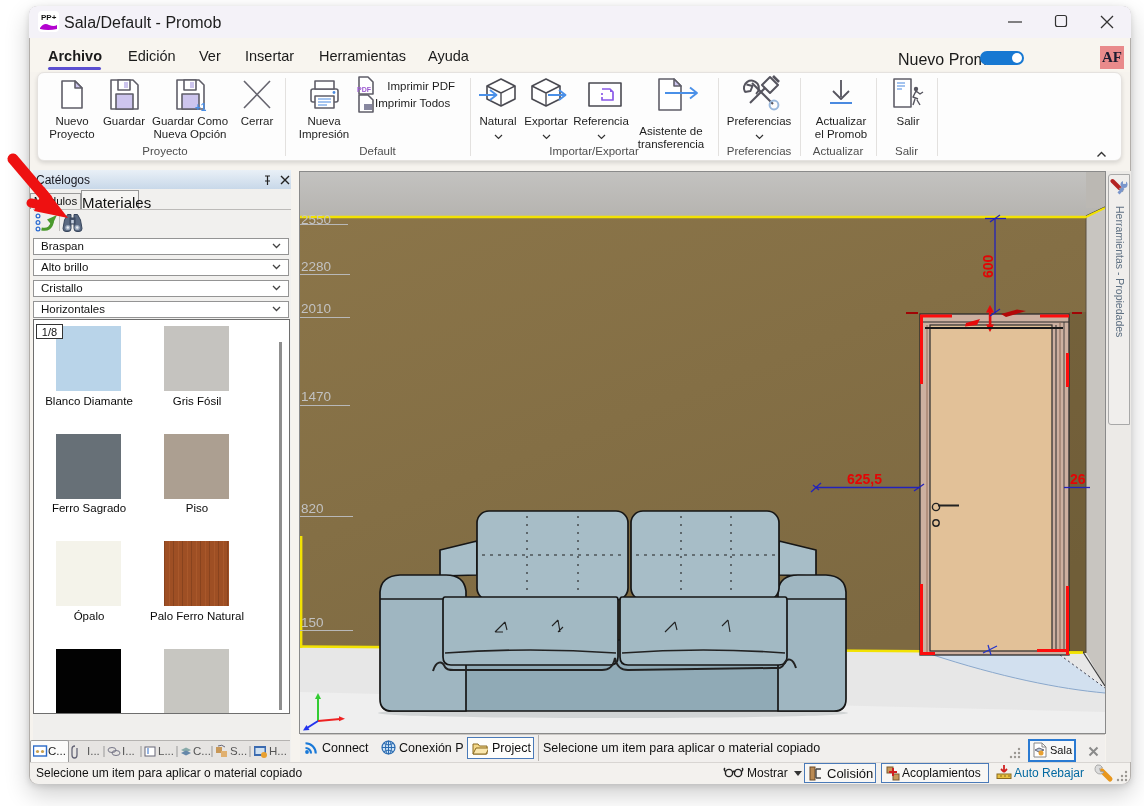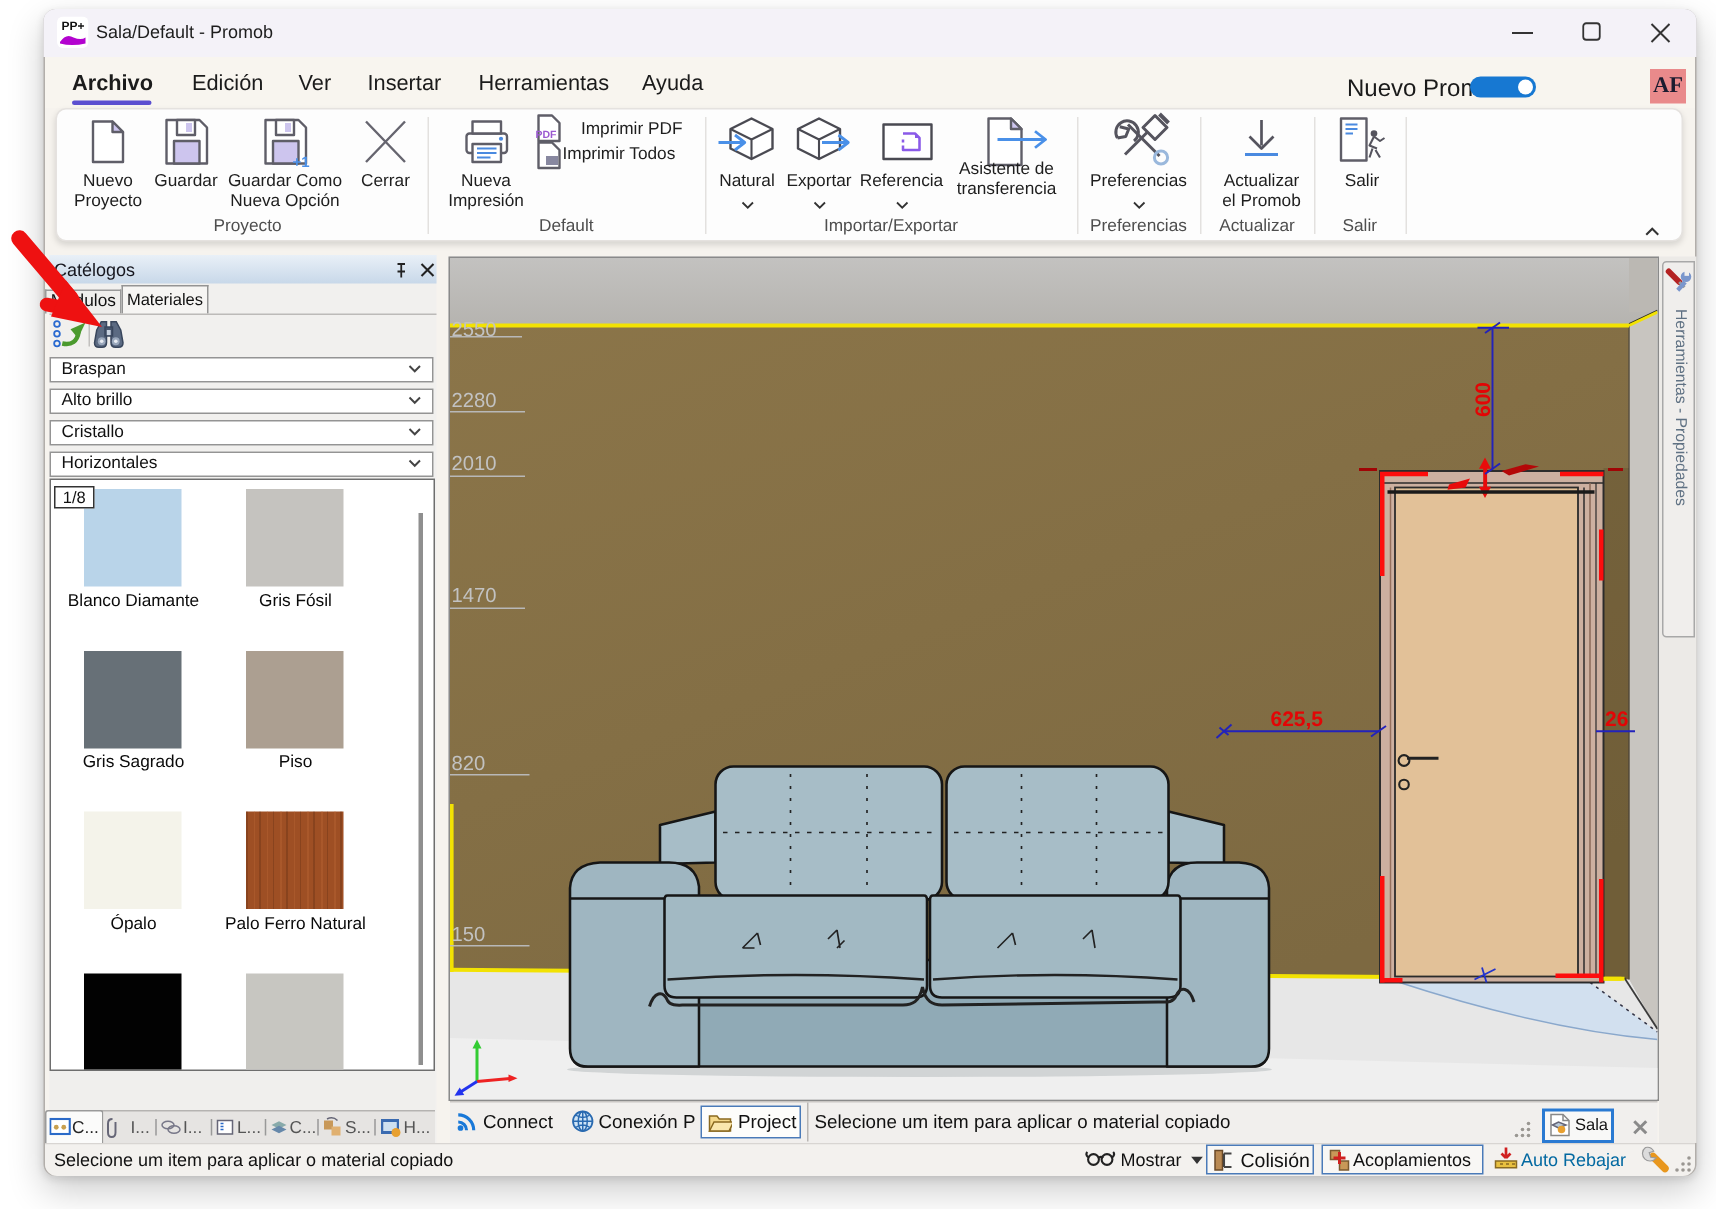--- a/index.html
+++ b/index.html
@@ -33,21 +33,21 @@
 </head>
 <body>
 <div id="win"></div>
 <div id="titlebar"></div>
 
 <svg class="abs" style="left:38px;top:11px" width="21" height="21" viewBox="0 0 21 21">
   <rect x="0" y="0" width="21" height="21" rx="4" fill="#ffffff"></rect>
   <text x="3" y="9" font-size="8" font-weight="bold" fill="#111">PP+</text>
   <path d="M2 17 q4 -6 9 -3 q5 2 8 0 l0 4 q-9 2 -17 0 z" fill="#b303cf"></path>
 </svg>
-<div class="abs" style="left:64px;top:14px;font-size:12px;color:#1d1d1d">Sala/Default - Promob</div>
+<div class="abs" style="left:64px;top:14px;font-size:16px;color:#1d1d1d">Sala/Default - Promob</div>
 
 <svg class="abs" style="left:1005px;top:14px" width="115" height="16" viewBox="0 0 115 16">
   <line x1="3" y1="8" x2="17" y2="8" stroke="#333" stroke-width="1.2"></line>
   <rect x="50.5" y="1.5" width="11" height="11" rx="2" fill="none" stroke="#333" stroke-width="1.2"></rect>
   <path d="M96 2 L108 14 M108 2 L96 14" stroke="#333" stroke-width="1.3" fill="none"></path>
 </svg>
 <div id="menurow"></div>
 <div class="mi" style="left:48px;font-weight:bold">Archivo</div>
 <div class="abs" style="left:48px;top:67px;width:53px;height:3px;background:#5b4fd0;border-radius:2px"></div>
 <div class="mi" style="left:128px">Edición</div>
@@ -136,21 +136,21 @@
 <div class="rlabel" style="left:42px;top:115px;width:60px">Nuevo<br>Proyecto</div>
 <div class="rlabel" style="left:94px;top:115px;width:60px">Guardar</div>
 <div class="rlabel" style="left:140px;top:115px;width:100px">Guardar Como<br>Nueva Opción</div>
 <div class="rlabel" style="left:227px;top:115px;width:60px">Cerrar</div>
 <div class="rlabel" style="left:294px;top:115px;width:60px">Nueva<br>Impresión</div>
 <div class="rlabel" style="left:375px;top:80px;width:80px;text-align:right">Imprimir PDF</div>
 <div class="rlabel" style="left:375px;top:97px;width:90px;text-align:left">Imprimir Todos</div>
 <div class="rlabel" style="left:468px;top:115px;width:60px">Natural</div>
 <div class="rlabel" style="left:516px;top:115px;width:60px">Exportar</div>
 <div class="rlabel" style="left:566px;top:115px;width:70px">Referencia</div>
-<div class="rlabel" style="left:626px;top:107px;width:90px">Asistente de<br>transferencia</div>
+<div class="rlabel" style="left:626px;top:125px;width:90px">Asistente de<br>transferencia</div>
 <div class="rlabel" style="left:724px;top:115px;width:70px">Preferencias</div>
 <div class="rlabel" style="left:806px;top:115px;width:70px">Actualizar<br>el Promob</div>
 <div class="rlabel" style="left:878px;top:115px;width:60px">Salir</div>
 <svg class="abs" style="left:494px;top:134px" width="9" height="6">
     <path d="M1 1 L4.5 4.5 L8 1" stroke="#333" stroke-width="1.2" fill="none"></path>
   </svg>
 <svg class="abs" style="left:542px;top:134px" width="9" height="6">
     <path d="M1 1 L4.5 4.5 L8 1" stroke="#333" stroke-width="1.2" fill="none"></path>
   </svg>
 <svg class="abs" style="left:597px;top:134px" width="9" height="6">
@@ -171,21 +171,21 @@
 
 <div id="dock"></div>
 <div id="dockhead"></div>
 <div class="abs" style="left:36px;top:173px;font-size:12px;color:#16161e">Catélogos</div>
 <svg class="abs" style="left:261px;top:175px" width="30" height="11" viewBox="0 0 30 11">
   <path d="M4 1 h5 M6.5 1 v5 M4 6 h5 M6.5 6 v4" stroke="#222" stroke-width="1.2" fill="none"></path>
   <path d="M20 1 L28 9 M28 1 L20 9" stroke="#222" stroke-width="1.4"></path>
 </svg>
 
 <div class="abs" style="left:30px;top:193px;width:51px;height:16px;background:#efeeec;border:1px solid #9a9a9a;border-bottom:none;font-size:11.5px;color:#111;text-align:center;padding-top:1px">Módulos</div>
-<div class="abs" style="left:81px;top:190px;width:58px;height:19px;background:#f6f5f3;border:1px solid #949494;border-bottom:none;font-size:11px;color:#111;text-align:center;padding-top:3px">Materiales</div>
+<div class="abs" style="left:81px;top:190px;width:58px;height:19px;background:#f6f5f3;border:1px solid #949494;border-bottom:none;font-size:15px;color:#111;text-align:center;padding-top:3px">Materiales</div>
 <div class="abs" style="left:33px;top:209px;width:258px;height:1px;background:#bcbab8"></div>
 
 <svg id="dtoolbar" class="abs" style="left:33px;top:212px" width="110" height="22" viewBox="0 0 110 22">
   <g fill="none">
     <circle cx="5" cy="4" r="1.9" stroke="#2a6ad0" stroke-width="1.2"></circle>
     <circle cx="5" cy="10.5" r="1.9" stroke="#2a6ad0" stroke-width="1.2"></circle>
     <circle cx="5" cy="17" r="1.9" stroke="#2a6ad0" stroke-width="1.2"></circle>
     <path d="M8.5 17 q9.5 2 11 -8" stroke="#4b9a2e" stroke-width="3"></path>
     <path d="M14 7.5 L24 3 L19 13.5 Z" fill="#4b9a2e"></path>
     <line x1="26.5" y1="2" x2="26.5" y2="19" stroke="#c2c0be" stroke-width="1"></line>
@@ -220,21 +220,21 @@
 <div class="swatch" style="left:56px;top:326px;background:#b9d4e9"></div>
 <div class="swatch" style="left:164px;top:326px;background:#c5c3bf"></div>
 <div class="swatch" style="left:56px;top:434px;background:#677077"></div>
 <div class="swatch" style="left:164px;top:434px;background:#ac9f91"></div>
 <div class="swatch" style="left:56px;top:541px;background:#f4f3ea"></div>
 <div class="swatch" style="left:164px;top:541px;background:#9e4f24;background-image:repeating-linear-gradient(90deg, rgba(60,25,8,.22) 0 1px, rgba(0,0,0,0) 1px 5px, rgba(190,105,55,.35) 5px 6px, rgba(0,0,0,0) 6px 9px)"></div>
 <div class="swatch" style="left:56px;top:649px;height:64px;background:#020202"></div>
 <div class="swatch" style="left:164px;top:649px;height:64px;background:#c7c6c1"></div>
 <div class="swlabel" style="left:34px;top:395px">Blanco Diamante</div>
 <div class="swlabel" style="left:142px;top:395px">Gris Fósil</div>
-<div class="swlabel" style="left:34px;top:502px">Gris Sagrado</div>
+<div class="swlabel" style="left:34px;top:502px">Ferro Sagrado</div>
 <div class="swlabel" style="left:142px;top:502px">Piso</div>
 <div class="swlabel" style="left:34px;top:610px">Ópalo</div>
 <div class="swlabel" style="left:142px;top:610px">Palo Ferro Natural</div>
 <div class="abs" style="left:36px;top:324px;width:27px;height:15px;background:#fff;border:1px solid #333;font-size:11px;color:#111;text-align:center;line-height:14px">1/8</div>
 <div class="abs" style="left:279px;top:342px;width:3px;height:368px;background:#8f8f8f"></div>
 
 <div class="abs" style="left:33px;top:714px;width:257px;height:26px;background:#f0efed"></div>
 <div class="abs" style="left:33px;top:740px;width:257px;height:22px;background:#e6e4e2;border-top:1px solid #b5b3b1"></div>
 <div class="abs" style="left:30px;top:740px;width:39px;height:22px;background:#fbfbfa;border:1px solid #9a9a9a;border-bottom:none;border-radius:2px 2px 0 0"></div>
 <svg class="abs" style="left:33px;top:744px" width="257" height="16" viewBox="0 0 257 16">

